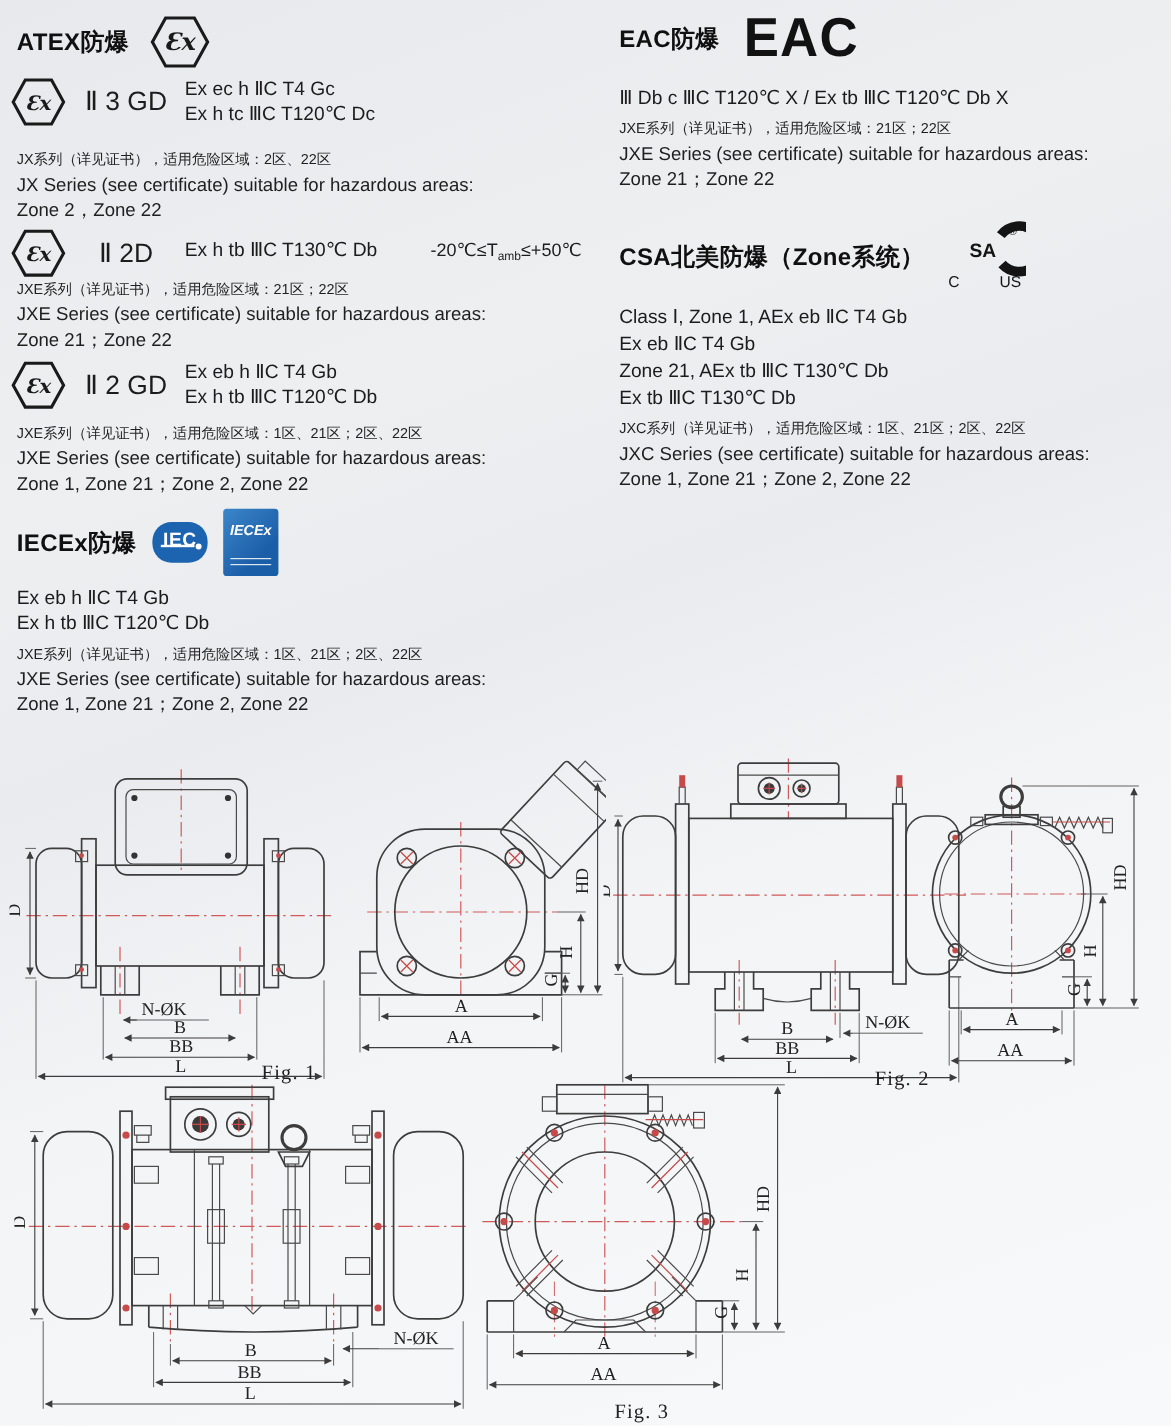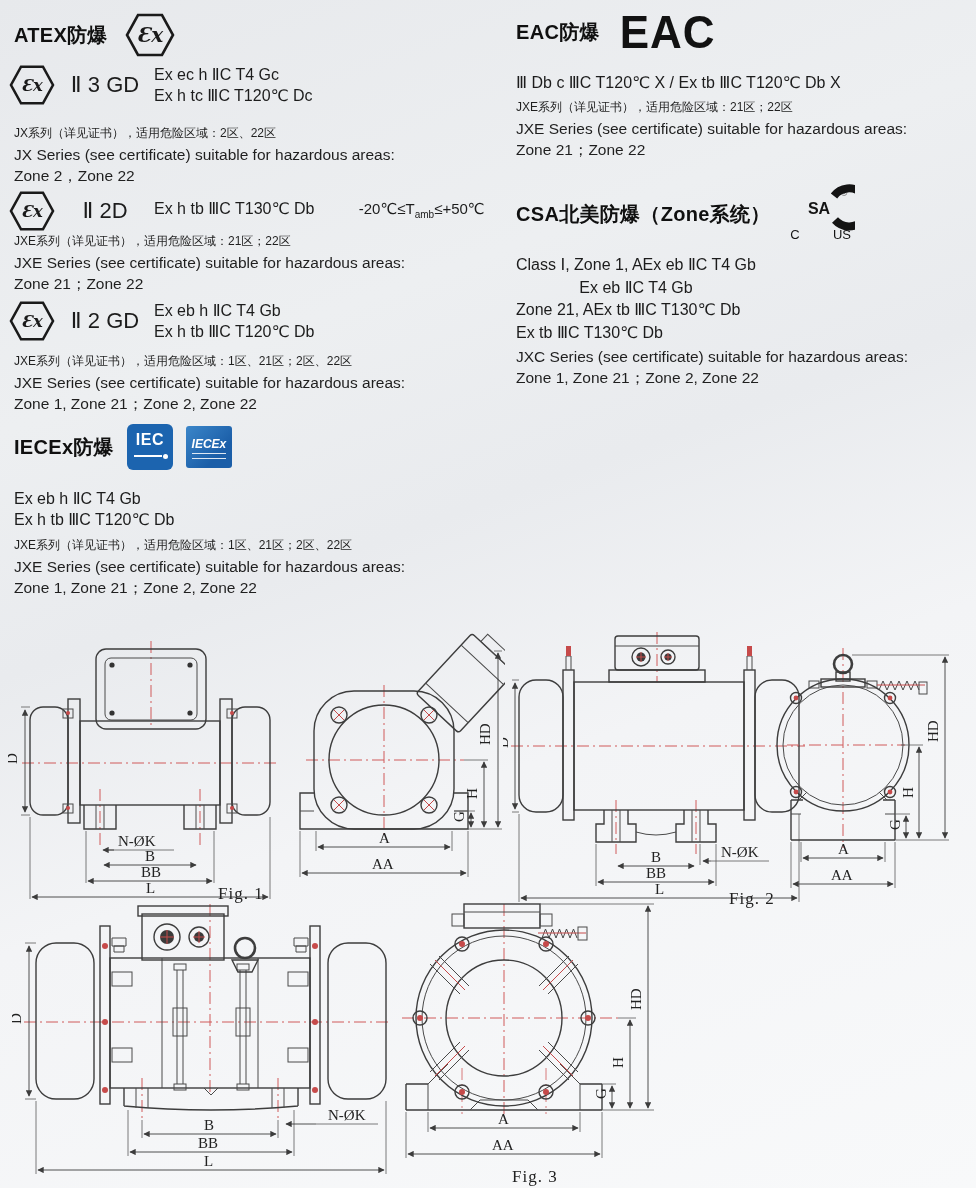--- a/index.html
+++ b/index.html
@@ -19,25 +19,25 @@
   .codes{font-size:16px;line-height:21px;color:#1c1c1c;white-space:nowrap;}
   .amb{font-size:15px;color:#1c1c1c;margin-left:40px;}
   .amb sub{font-size:10px;}
   .zh{font-size:12px;line-height:22px;color:#1f1f1f;white-space:nowrap;}
   .en{font-size:15.5px;line-height:21px;color:#1f1f1f;white-space:nowrap;}
   .codeline{font-size:16px;line-height:21px;color:#1c1c1c;white-space:nowrap;}
   .hexsvg{display:block;}
   .hextxt{font-family:"DejaVu Serif","Liberation Serif",serif;font-style:italic;font-weight:bold;font-size:20px;fill:#1a1a1a;}
   .hextxt.small{font-size:18px;}
   
-  .ieclogo{width:46px;height:46px;background:#1c64af;border-radius:6px;position:relative;color:#fff;}
+  .ieclogo{width:46px;height:34px;background:#1c64af;border-radius:16px;position:relative;color:#fff;}
   .iec-txt{position:absolute;top:7px;left:0;right:0;text-align:center;font-weight:700;font-size:16px;letter-spacing:.5px;}
   .iec-line{position:absolute;left:7px;right:11px;bottom:13px;height:2px;background:#fff;}
   .iec-dot{position:absolute;right:5px;bottom:11px;width:5px;height:5px;border-radius:50%;background:#fff;}
-  .iecexlogo{width:46px;height:42px;background:linear-gradient(135deg,#3b86c9 0%,#1b5ea8 70%);border-radius:3px;position:relative;color:#fff;}
+  .iecexlogo{width:46px;height:56px;background:linear-gradient(135deg,#3b86c9 0%,#1b5ea8 70%);border-radius:3px;position:relative;color:#fff;}
   .iecex-txt{position:absolute;top:11px;left:0;right:0;text-align:center;font-style:italic;font-weight:700;font-size:12px;}
   .iecex-l1,.iecex-l2{position:absolute;left:6px;right:6px;height:1.5px;background:rgba(255,255,255,.85);}
   .iecex-l1{bottom:14px;} .iecex-l2{bottom:9px;}
   .eaclogo{font-size:44px;font-weight:900;color:#121212;letter-spacing:1px;transform:scaleY(1.04);line-height:1;font-family:"Liberation Sans",sans-serif;}
   
   .ln{fill:none;stroke:#3d3d3d;stroke-width:1.4;}
   .lnt{fill:none;stroke:#4a4a4a;stroke-width:1;}
   .lnb2{fill:none;stroke:#3d3d3d;stroke-width:2.6;}
   .glf{fill:#3a3a3a;stroke:none;}
   .scr{fill:#333;}
@@ -154,25 +154,26 @@
     <svg width="70" height="60" viewBox="0 0 70 60">
       <path d="M50 36 A 19 19 0 1 0 49 12" fill="none" stroke="#141414" stroke-width="8"></path>
       <text x="34" y="30" text-anchor="middle" style="font-weight:bold;font-size:16px;fill:#141414;font-family:'Liberation Sans',sans-serif;">SA</text>
       <text x="59" y="12" text-anchor="middle" style="font-size:9px;fill:#141414;">®</text>
       <text x="10" y="55" text-anchor="middle" style="font-size:13px;fill:#141414;">C</text>
       <text x="57" y="55" text-anchor="middle" style="font-size:13px;fill:#141414;">US</text>
     </svg>
   </div>
   <div class="abs" style="left:516px;top:254px;">
     <div class="codeline" style="line-height:22.5px;">Class Ⅰ, Zone 1, AEx eb ⅡC T4 Gb</div>
-    <div class="codeline" style="line-height:22.5px;text-align:center;">Ex eb ⅡC T4 Gb</div>
+    <div class="codeline" style="line-height:22.5px;">Ex eb ⅡC T4 Gb</div>
     <div class="codeline" style="line-height:22.5px;">Zone 21, AEx tb ⅢC T130℃ Db</div>
     <div class="codeline" style="line-height:22.5px;">Ex tb ⅢC T130℃ Db</div>
   </div>
   <div class="abs" style="left:516px;top:346px;">
+    <div class="zh">JXC系列（详见证书），适用危险区域：1区、21区；2区、22区</div>
     <div class="en">JXC Series (see certificate) suitable for hazardous areas:</div>
     <div class="en">Zone 1, Zone 21；Zone 2, Zone 22</div>
   </div>
 
   <svg class="abs" style="left:8px;top:633px;" width="497" height="272" viewBox="0 0 497 272">
     <defs>
       <marker id="a1" viewBox="0 0 10 10" refX="9" refY="5" markerWidth="9" markerHeight="7" orient="auto-start-reverse">
           <path d="M0 0 L10 5 L0 10 z" fill="#3c3c3c"></path>
         </marker>
     </defs>

